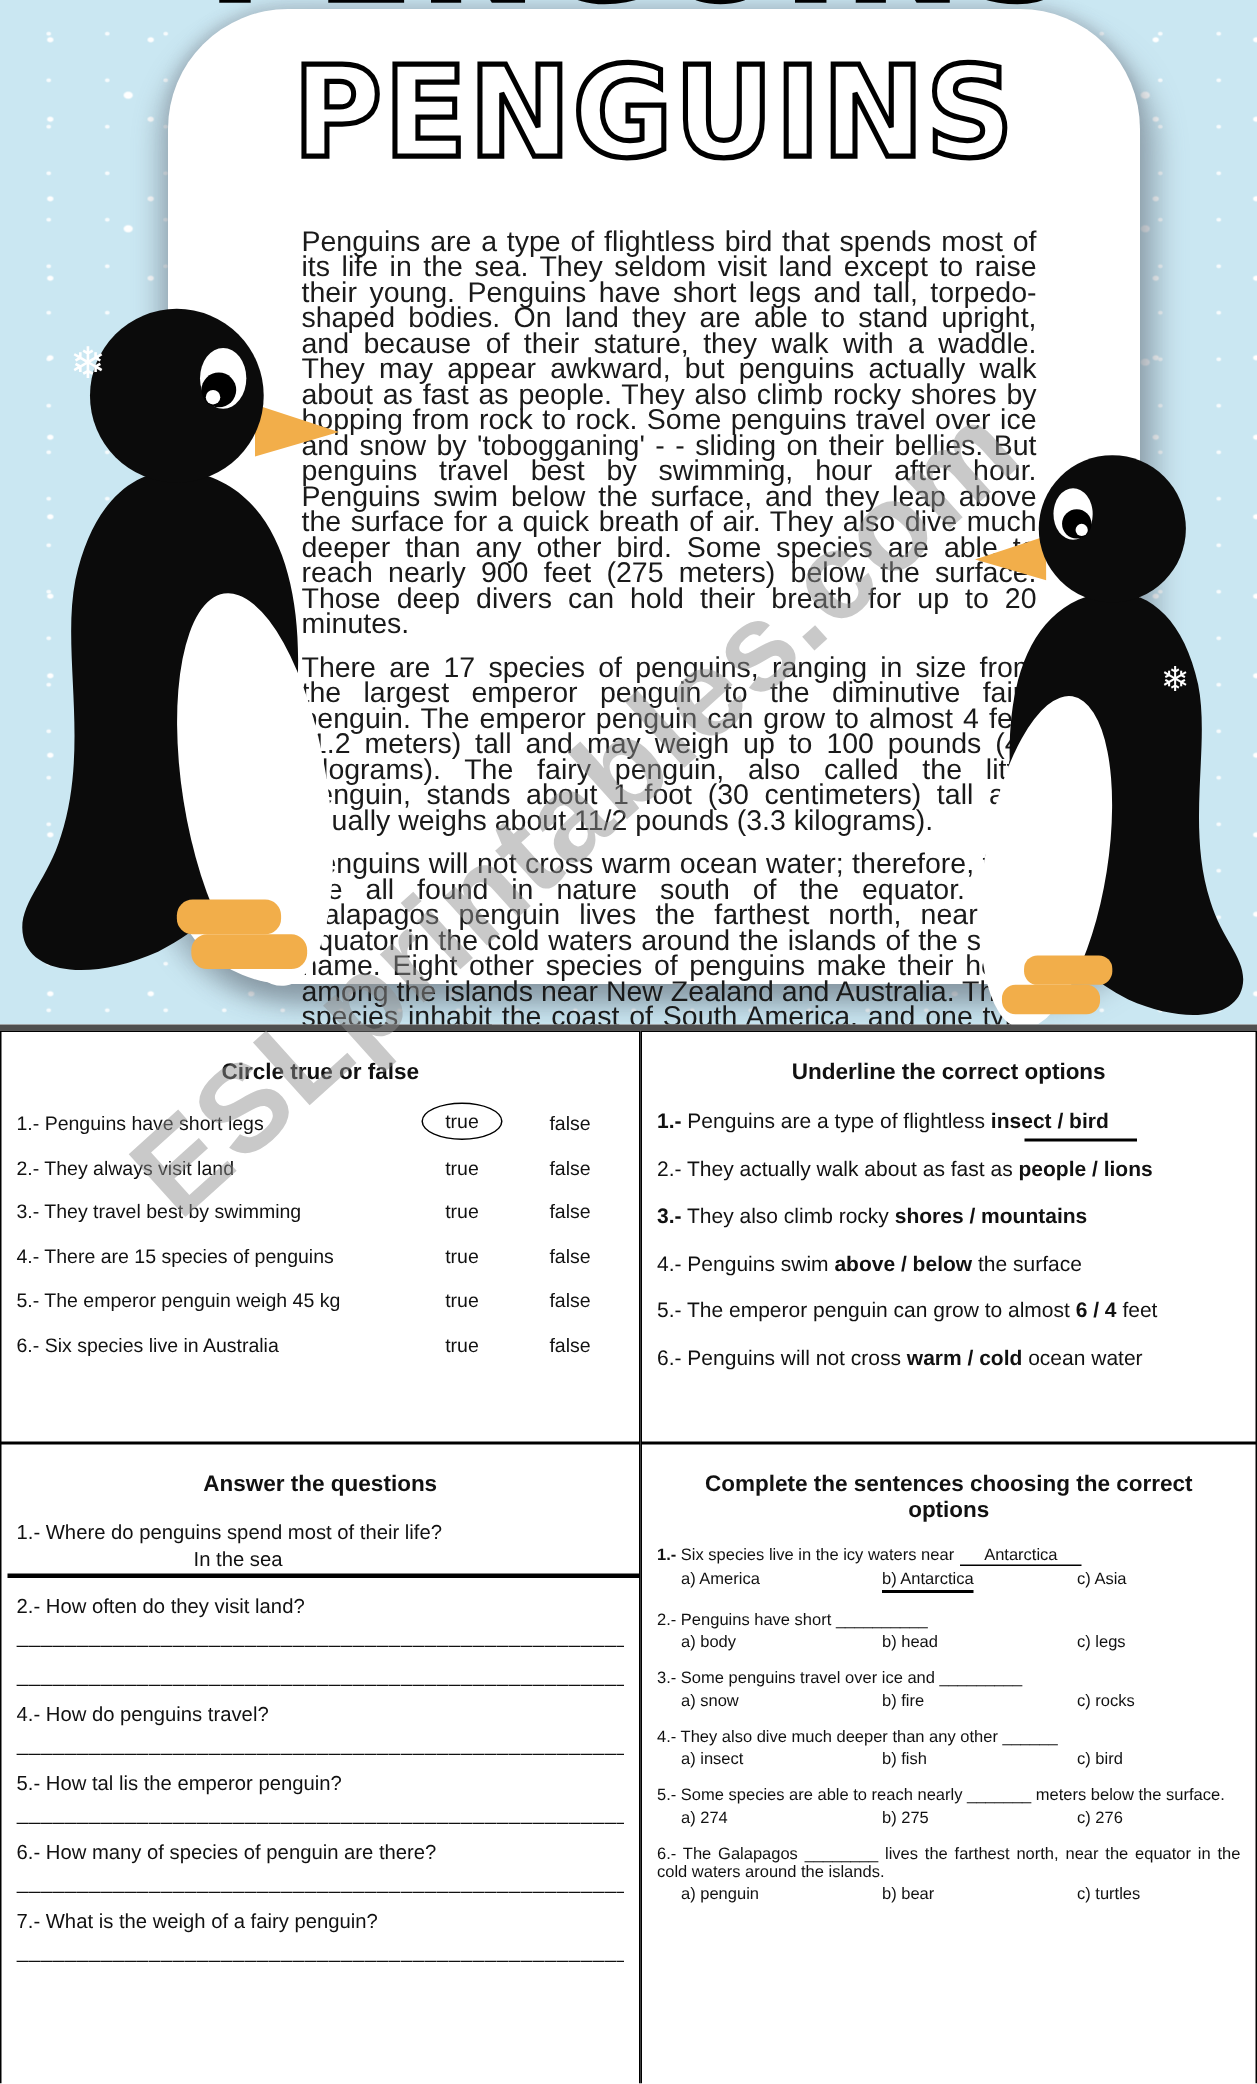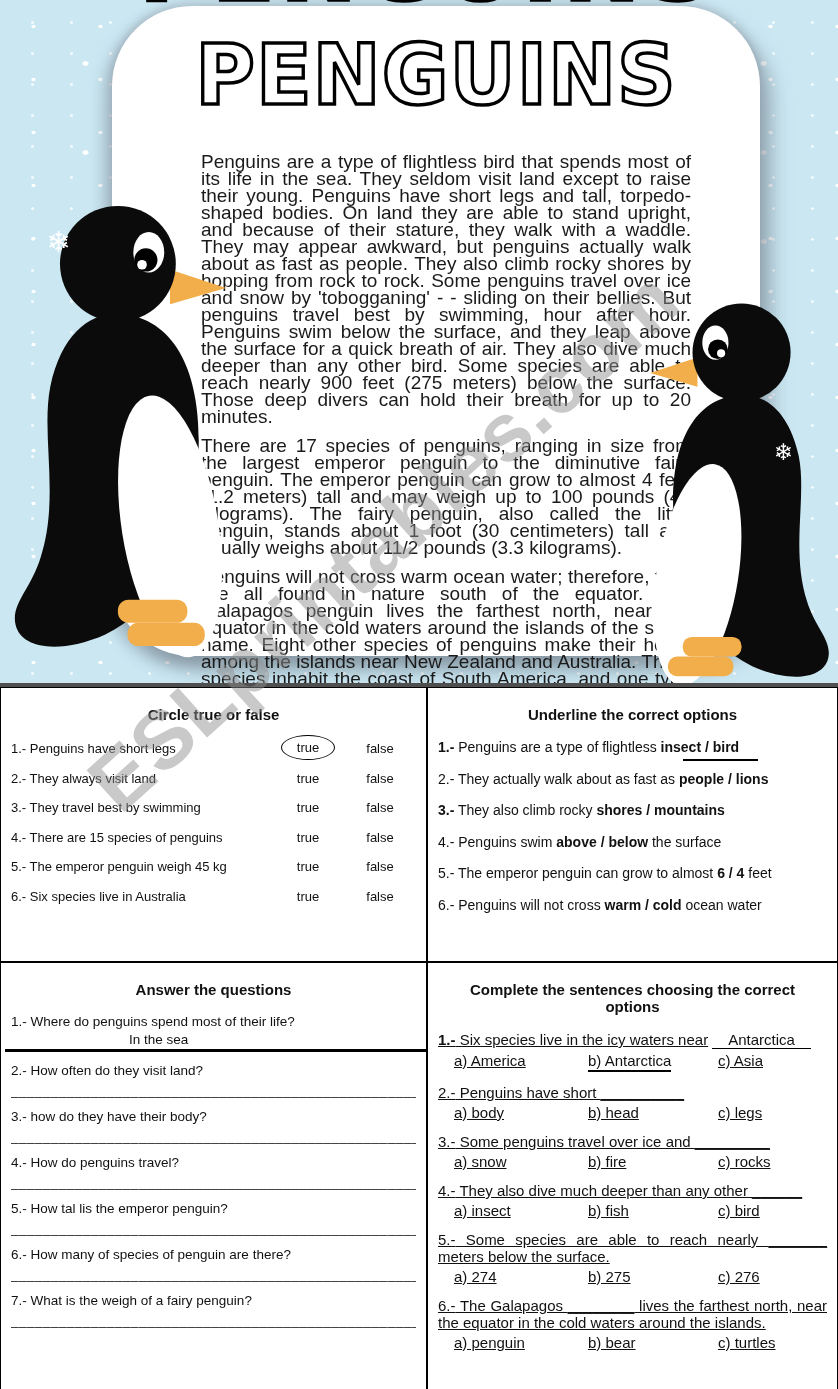--- a/index.html
+++ b/index.html
@@ -52,21 +52,21 @@
   .ul-item{font-size:14px;margin-bottom:15.5px;position:relative;}
   .ul-item .num-b{font-weight:bold;}
   .bird-line{position:absolute;left:245px;top:20px;width:75px;border-top:2px solid #000;}
 
   .qa-item{font-size:13.5px;margin-bottom:11px;}
   .qa-q{margin-bottom:3px;}
   .qa-ans{margin-left:118px;margin-bottom:2px;}
   .qa-solid{border-bottom:3px solid #000;height:0;margin:2px -10px 8px -6px;}
   .qa-dash{letter-spacing:.5px;white-space:nowrap;overflow:hidden;margin-top:5px;color:#111;}
 
-  .c-item{font-size:15px;margin-bottom:12px;text-decoration:underline;}
+  .c-item{font-size:11px;margin-bottom:12px;}
   .c-sent.just{text-align:justify;}
   .c-sent .num-b{font-weight:bold;}
   .c-opts{display:flex;margin:3px 0 0 16px;}
   .c-opts .c-opt:nth-child(1){width:134px;}
   .c-opts .c-opt:nth-child(2){width:130px;}
   .c-opts .c-opt:nth-child(3){flex:1;}
   .filled{display:inline-block;border-bottom:1px solid #000;padding:0 16px;margin-left:4px;text-align:center;}
   .underlined{display:inline-block;border-bottom:2px solid #000;padding-bottom:1px;}
 </style>
 </head>
@@ -184,21 +184,20 @@
       <div class="qa-item">
         <div class="qa-q">1.- Where do penguins spend most of their life?</div>
         <div class="qa-ans">In the sea</div>
         <div class="qa-solid"></div>
       </div>
       <div class="qa-item">
         <div class="qa-q">2.- How often do they visit land?</div>
         <div class="qa-dash">____________________________________________________________</div>
       </div>
       <div class="qa-item">
-        <div class="qa-q">3.- how do they have their body?</div>
         <div class="qa-dash">____________________________________________________________</div>
       </div>
       <div class="qa-item">
         <div class="qa-q">4.- How do penguins travel?</div>
         <div class="qa-dash">____________________________________________________________</div>
       </div>
       <div class="qa-item">
         <div class="qa-q">5.- How tal lis the emperor penguin?</div>
         <div class="qa-dash">____________________________________________________________</div>
       </div>

